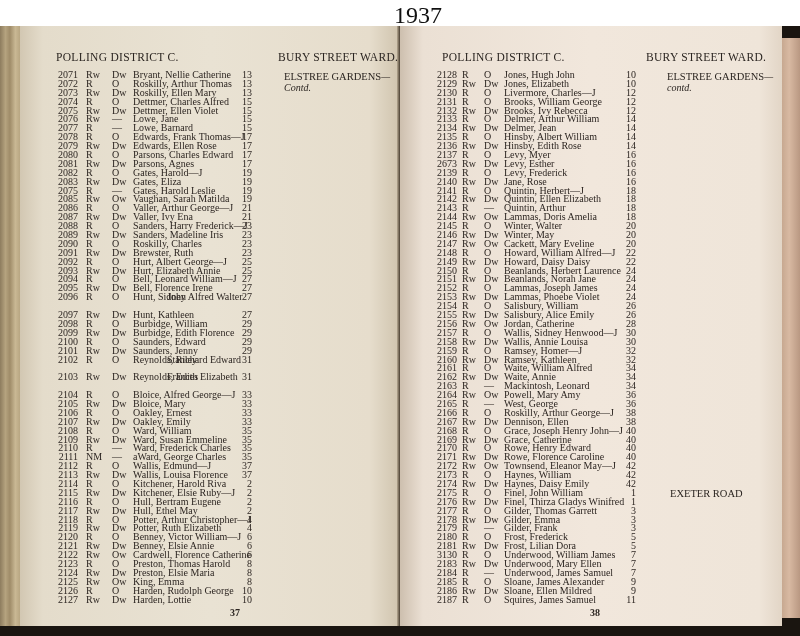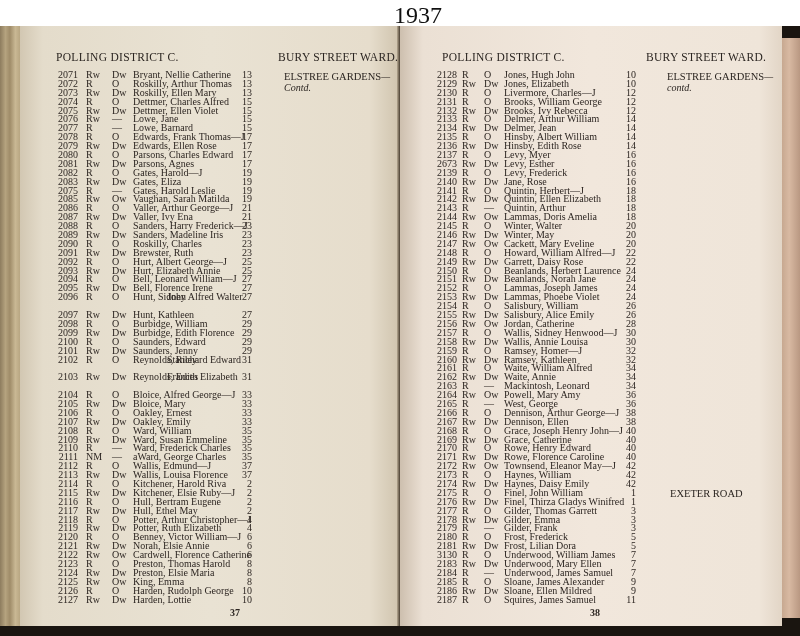--- a/index.html
+++ b/index.html
@@ -433,21 +433,21 @@
         <span class="c-no">2120</span>
         <span class="c-q">R</span>
         <span class="c-o">O</span>
         <span class="c-name">Benney, Victor William—J</span>
         <span class="c-house">6</span>
       </div>
       <div class="row">
         <span class="c-no">2121</span>
         <span class="c-q">Rw</span>
         <span class="c-o">Dw</span>
-        <span class="c-name">Norah, Elsie Annie</span>
+        <span class="c-name">Benney, Elsie Annie</span>
         <span class="c-house">6</span>
       </div>
       <div class="row">
         <span class="c-no">2122</span>
         <span class="c-q">Rw</span>
         <span class="c-o">Ow</span>
         <span class="c-name">Cardwell, Florence Catherine</span>
         <span class="c-house">6</span>
       </div>
       <div class="row">
@@ -642,21 +642,21 @@
         <span class="c-no">2148</span>
         <span class="c-q">R</span>
         <span class="c-o">O</span>
         <span class="c-name">Howard, William Alfred—J</span>
         <span class="c-house">22</span>
       </div>
       <div class="row">
         <span class="c-no">2149</span>
         <span class="c-q">Rw</span>
         <span class="c-o">Dw</span>
-        <span class="c-name">Garrett, Daisy Rose</span>
+        <span class="c-name">Howard, Daisy Daisy</span>
         <span class="c-house">22</span>
       </div>
       <div class="row">
         <span class="c-no">2150</span>
         <span class="c-q">R</span>
         <span class="c-o">O</span>
         <span class="c-name">Beanlands, Herbert Laurence</span>
         <span class="c-house">24</span>
       </div>
       <div class="row">
@@ -761,21 +761,21 @@
         <span class="c-no">2165</span>
         <span class="c-q">R</span>
         <span class="c-o">—</span>
         <span class="c-name">West, George</span>
         <span class="c-house">36</span>
       </div>
       <div class="row">
         <span class="c-no">2166</span>
         <span class="c-q">R</span>
         <span class="c-o">O</span>
-        <span class="c-name">Dennison, Arthur George—J</span>
+        <span class="c-name">Roskilly, Arthur George—J</span>
         <span class="c-house">38</span>
       </div>
       <div class="row">
         <span class="c-no">2167</span>
         <span class="c-q">Rw</span>
         <span class="c-o">Dw</span>
         <span class="c-name">Dennison, Ellen</span>
         <span class="c-house">38</span>
       </div>
       <div class="row">

